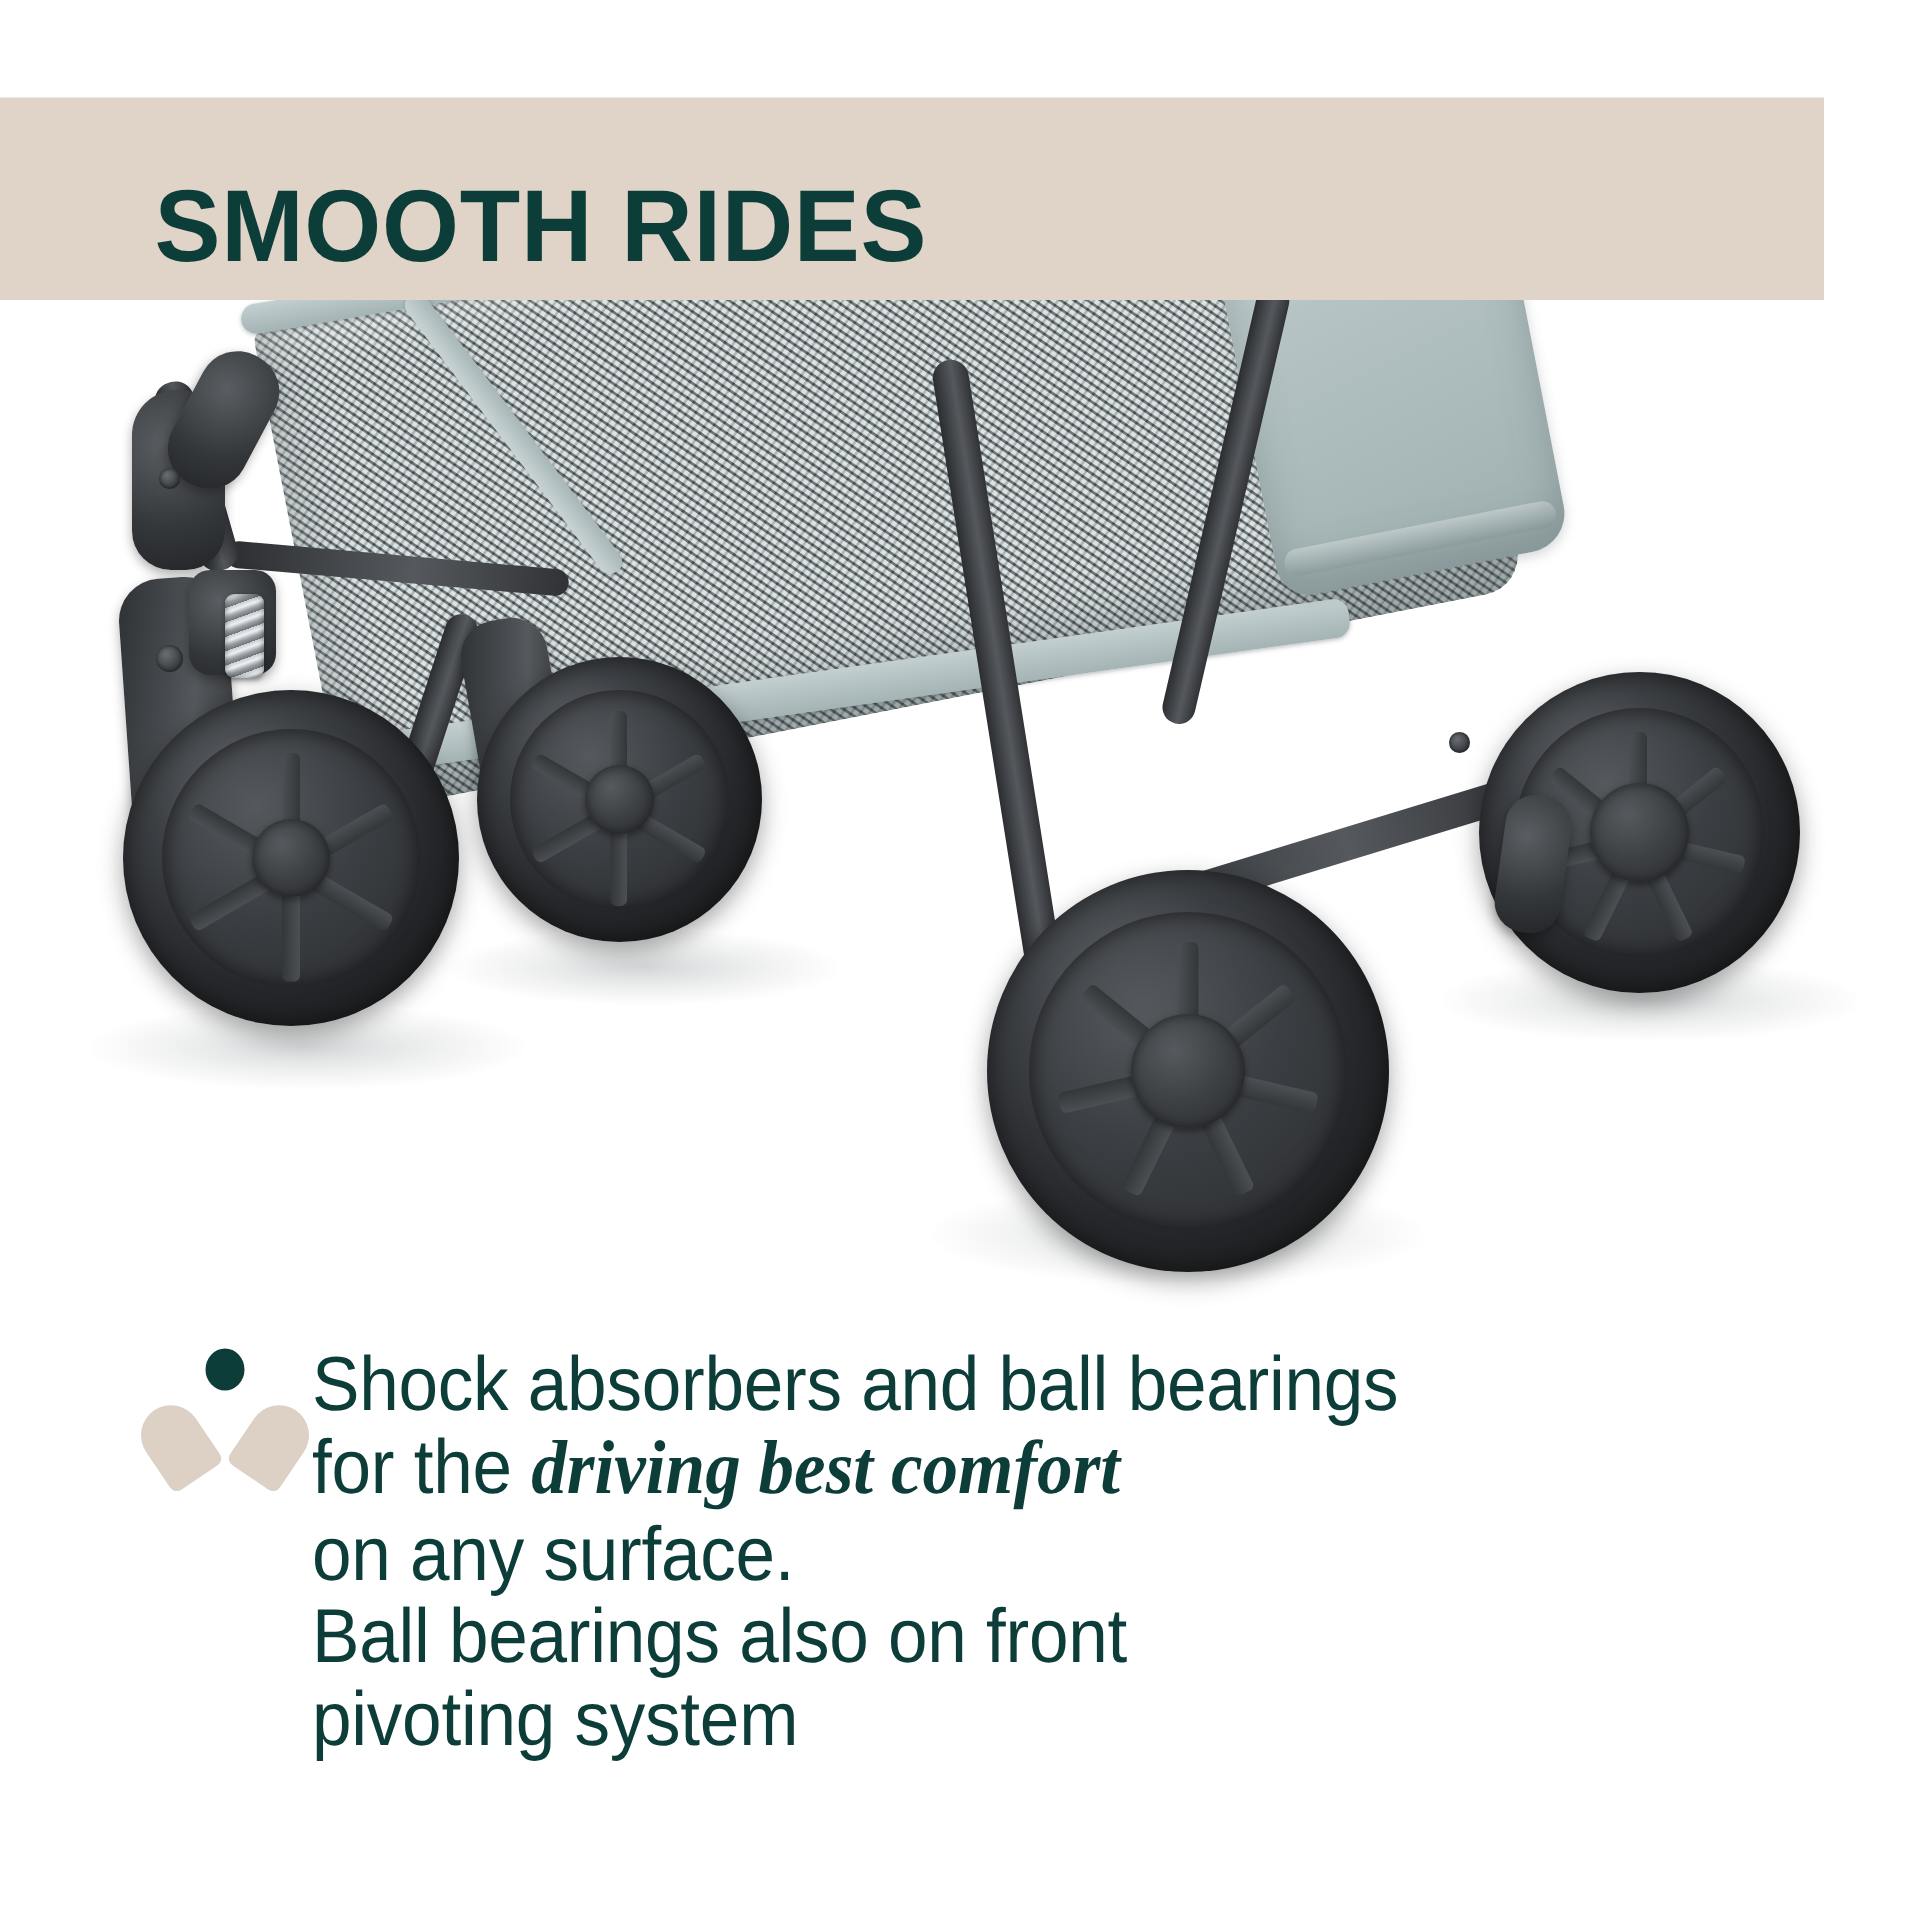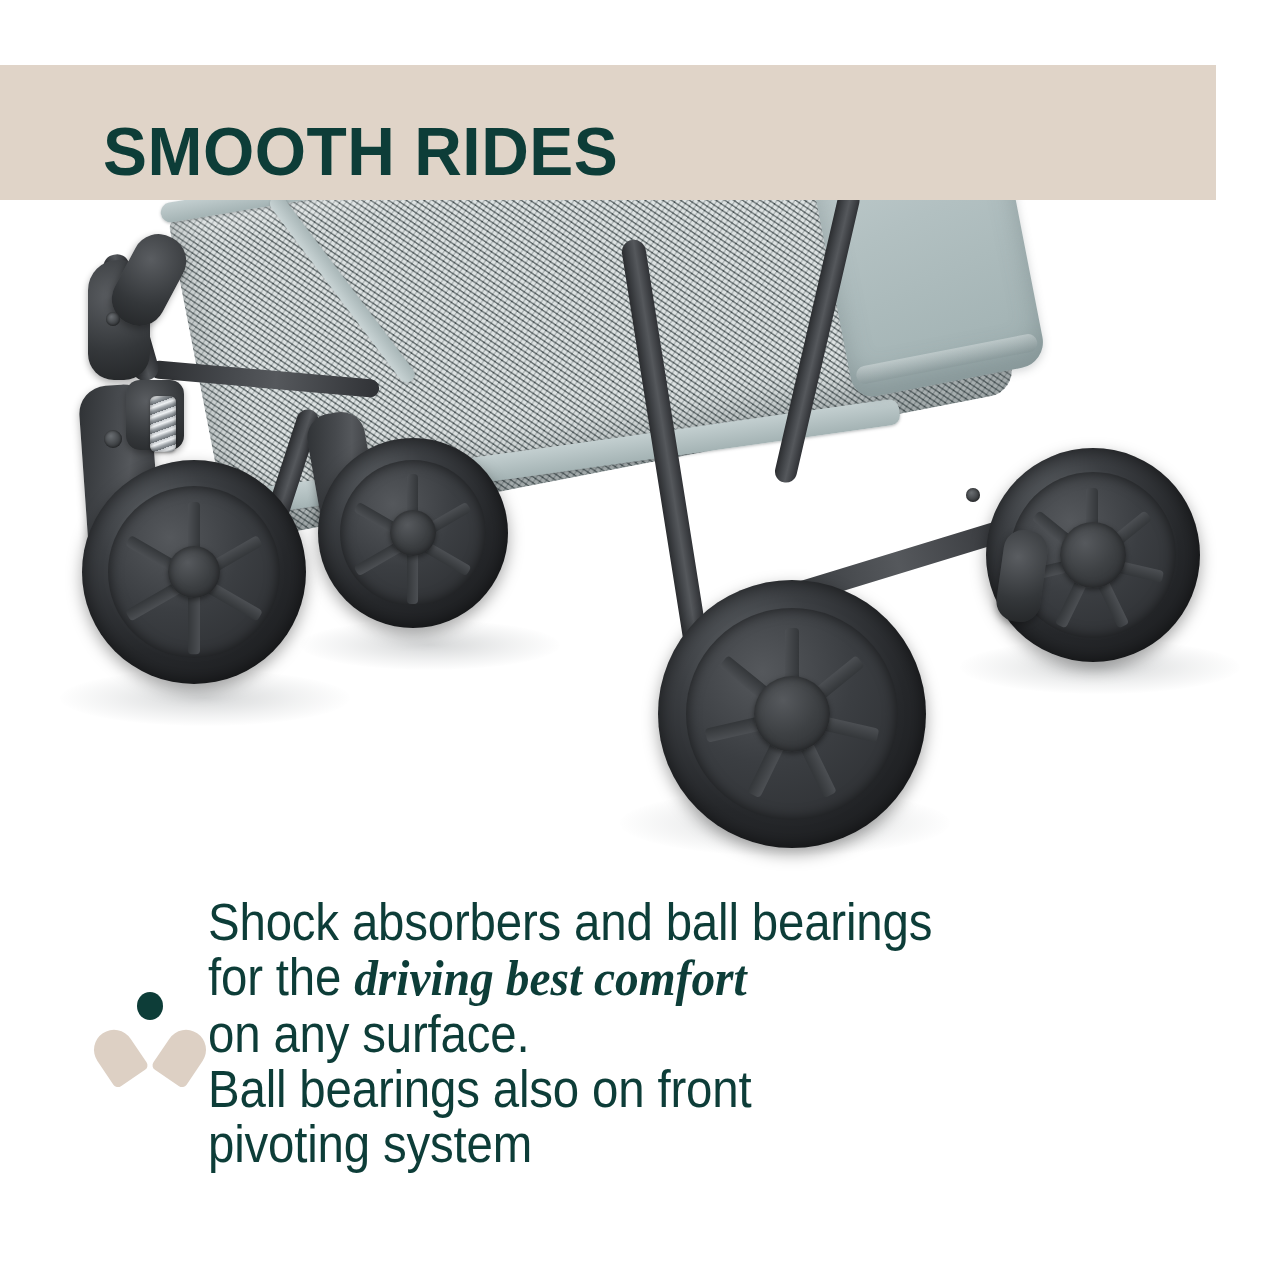--- a/index.html
+++ b/index.html
@@ -147,21 +147,21 @@
     background:radial-gradient(circle at 38% 34%, #6a6e72, #3a3d40 65%, #252729 100%);
     box-shadow:inset 0 0 3px rgba(0,0,0,.6);
   }
 
   
   #bullet-block{
     position:absolute;
     left:0; top:895px;
     width:1280px;
     display:flex;
-    align-items:center;
+    align-items:flex-start;
   }
   #bullet-icon{
     position:relative;
     width:76px; height:92px;
     margin-left:113px;
     flex:0 0 auto;
   }
   #bullet-dot{
     position:absolute;
     left:24px; top:4px;

